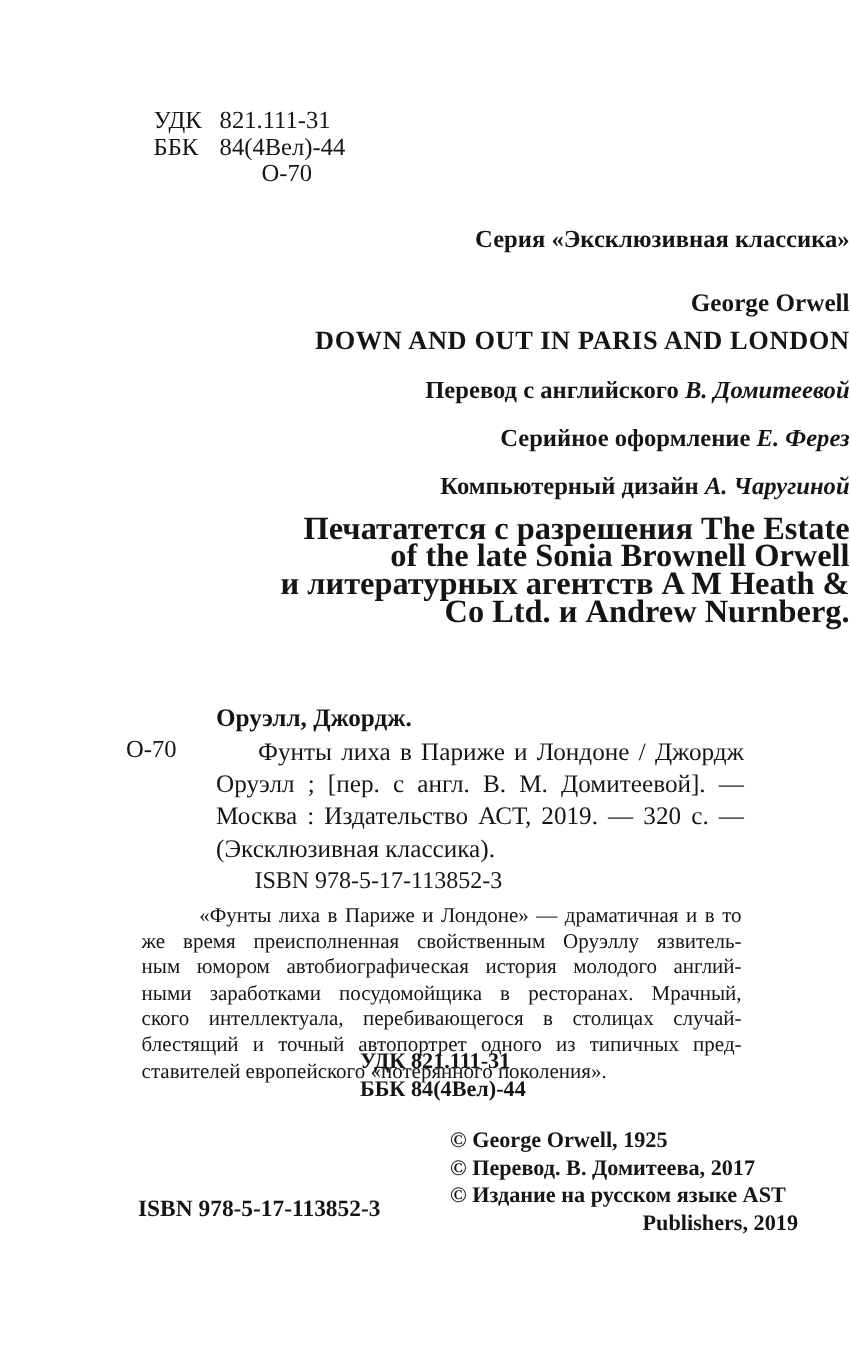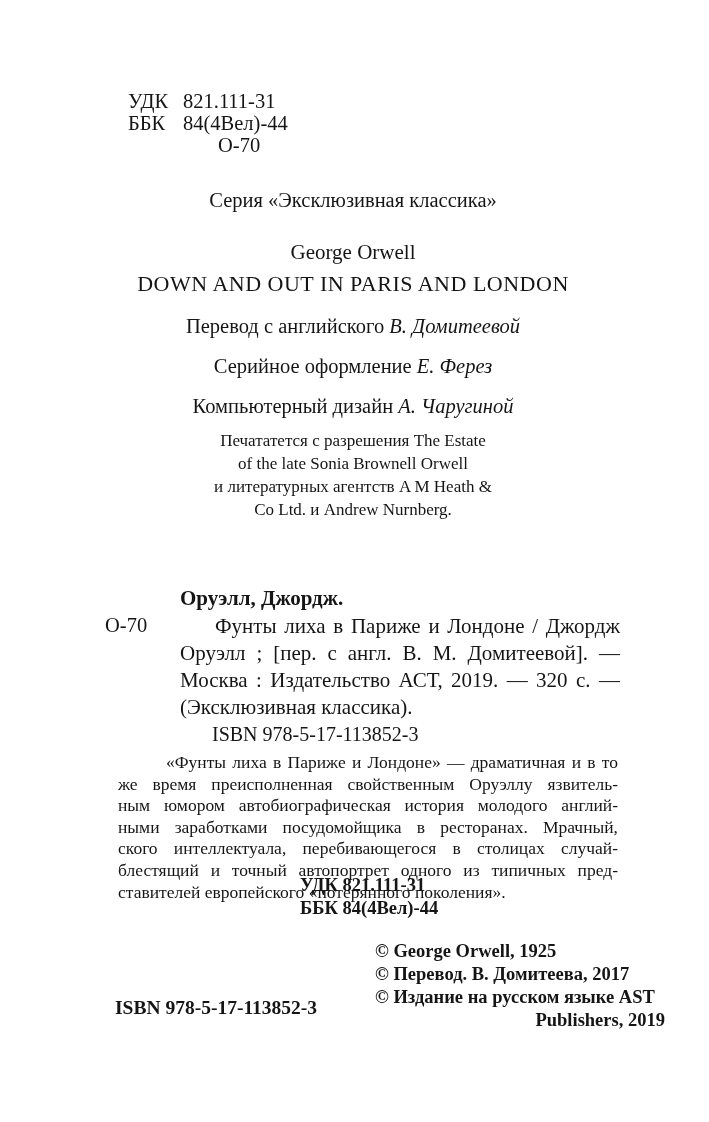--- a/index.html
+++ b/index.html
@@ -25,32 +25,33 @@
     font-size: 20.5px;
     line-height: 22px;
     white-space: nowrap;
   }
   .meta-row { display: flex; }
   .meta-label { width: 55px; }
   .meta-code { padding-left: 35px; }
 
   
   .centered {
-    left: 8px;
+    left: 18px;
     width: 690px;
-    text-align: center;
+    text-align: right;
+    font-weight: bold;
   }
   .series    { top: 189px; font-size: 20.5px; }
   .author    { top: 240px; font-size: 21px; }
   .book-title{ top: 271px; font-size: 22px; letter-spacing: 0.5px; }
   .credit-1  { top: 315px; font-size: 20.5px; }
   .credit-2  { top: 355px; font-size: 20.5px; }
   .credit-3  { top: 395px; font-size: 20.5px; }
   .credit .name { font-style: italic; }
-  .permission { top: 429px; font-size: 17px; line-height: 23px; }
+  .permission { top: 429px; font-size: 27px; line-height: 23px; }
 
   
   .catalog-author {
     left: 180px; top: 586px;
     font-size: 21px; font-weight: bold;
   }
   .catalog-code {
     left: 105px; top: 614px;
     font-size: 20.5px;
   }

